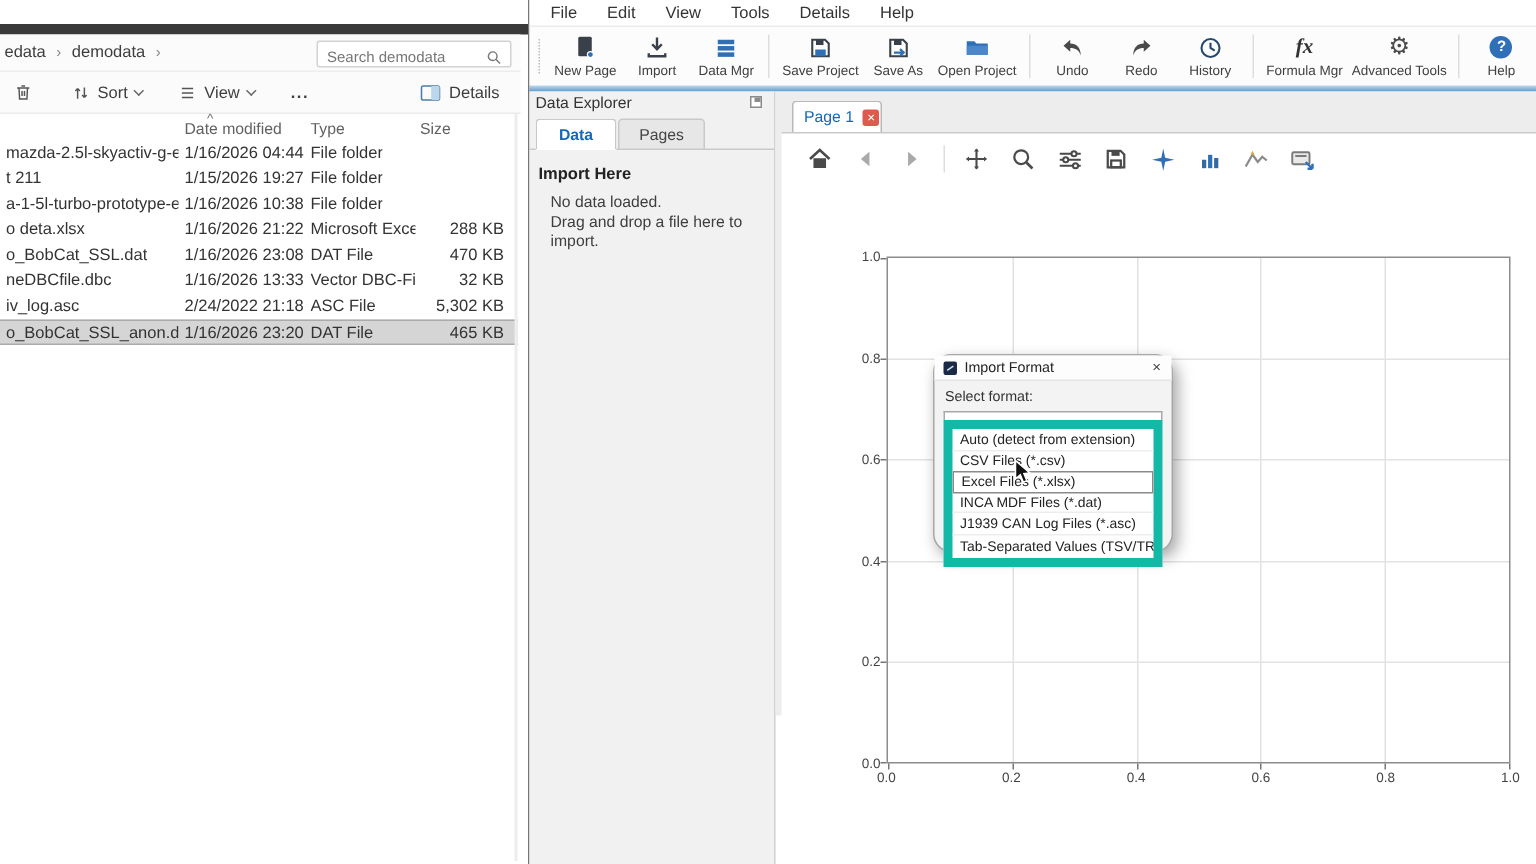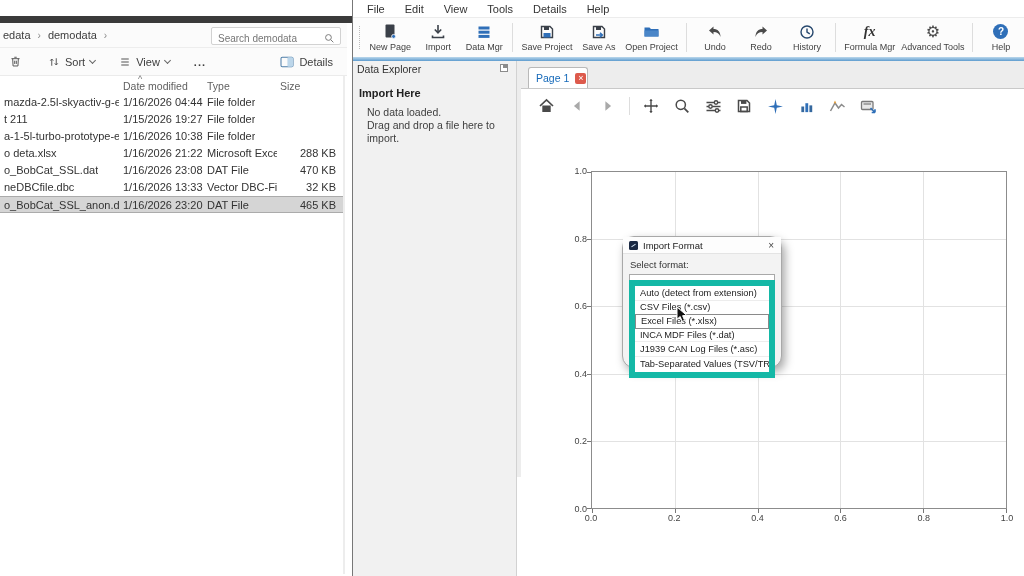--- a/index.html
+++ b/index.html
@@ -234,20 +234,26 @@
         <span class="fdate">1/16/2026 23:08</span>
         <span class="ftype">DAT File</span>
         <span class="fsize">470 KB</span>
       </div>
       <div class="frow">
         <span class="fname">neDBCfile.dbc</span>
         <span class="fdate">1/16/2026 13:33</span>
         <span class="ftype">Vector DBC-File</span>
         <span class="fsize">32 KB</span>
       </div>
+      <div class="frow">
+        <span class="fname">iv_log.asc</span>
+        <span class="fdate">2/24/2022 21:18</span>
+        <span class="ftype">ASC File</span>
+        <span class="fsize">5,302 KB</span>
+      </div>
       <div class="frow selected">
         <span class="fname">o_BobCat_SSL_anon.dat</span>
         <span class="fdate">1/16/2026 23:20</span>
         <span class="ftype">DAT File</span>
         <span class="fsize">465 KB</span>
       </div>
     </div>
 
     <div class="scrollhint"></div>
     <div class="statusbar-icons">
@@ -380,20 +386,24 @@
         <span class="lbl">Help</span>
       </div>
     </div>
 
     <div class="splitter"></div>
 
     <div class="left-pane">
       <div class="panel-title">
         <span>Data Explorer</span>
         <span class="float-ic"></span>
+      </div>
+      <div class="tabs-row">
+        <div class="tab active">Data</div>
+        <div class="tab inactive">Pages</div>
       </div>
       <div class="panel-body">
         <div class="panel-h">Import Here</div>
         <div class="panel-line">No data loaded.</div>
         <div class="panel-line">Drag and drop a file here to import.</div>
       </div>
     </div>
 
     <div class="plot-pane">
       <div class="page-tab">

